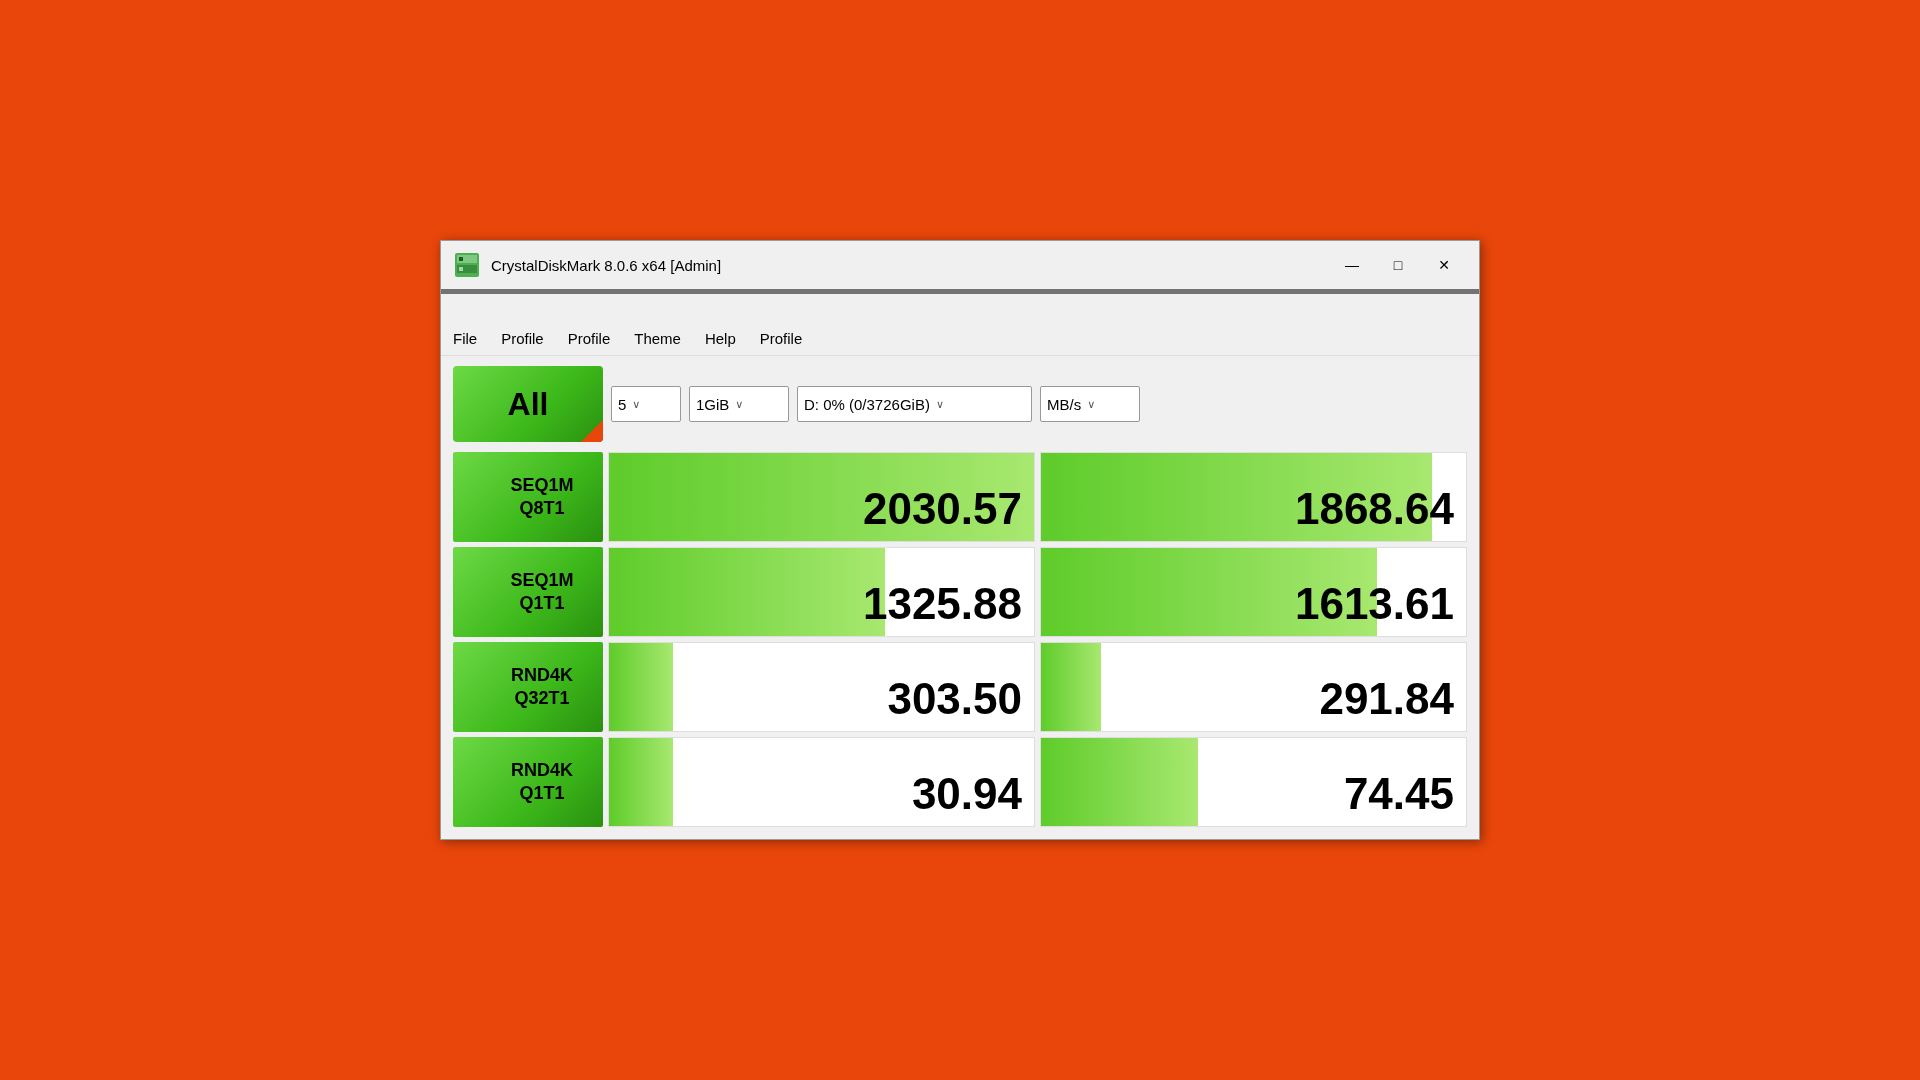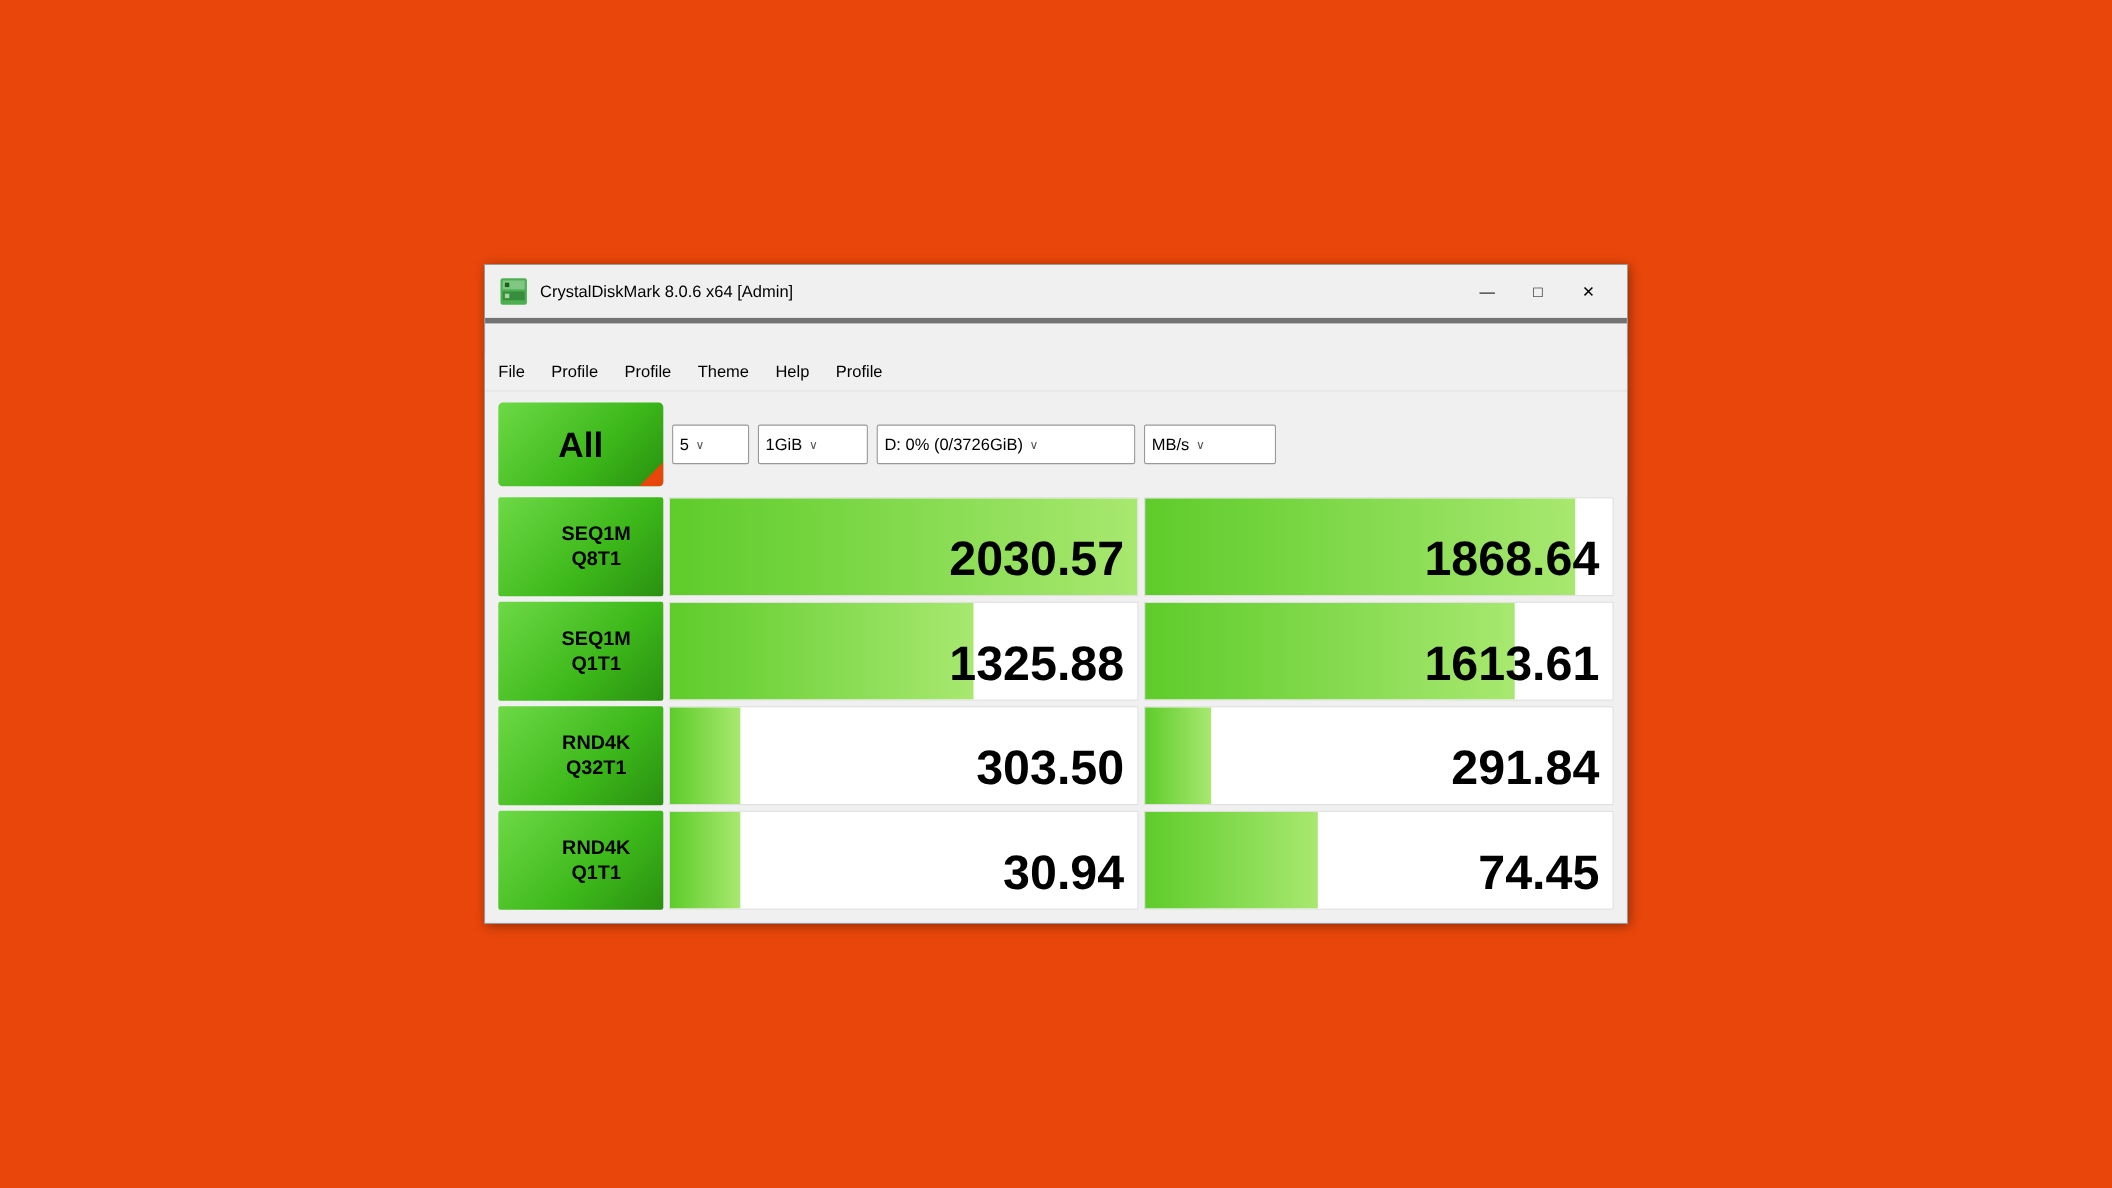--- a/index.html
+++ b/index.html
@@ -140,21 +140,21 @@
 
     .select-size {
       width: 100px;
     }
 
     .select-drive {
       width: 235px;
     }
 
     .select-unit {
-      width: 120px;
+      width: 100px;
     }
 
     .select-arrow {
       font-size: 11px;
       color: #555;
     }
 
     .table-header-row {
       display: flex;
       margin: 0 12px;

